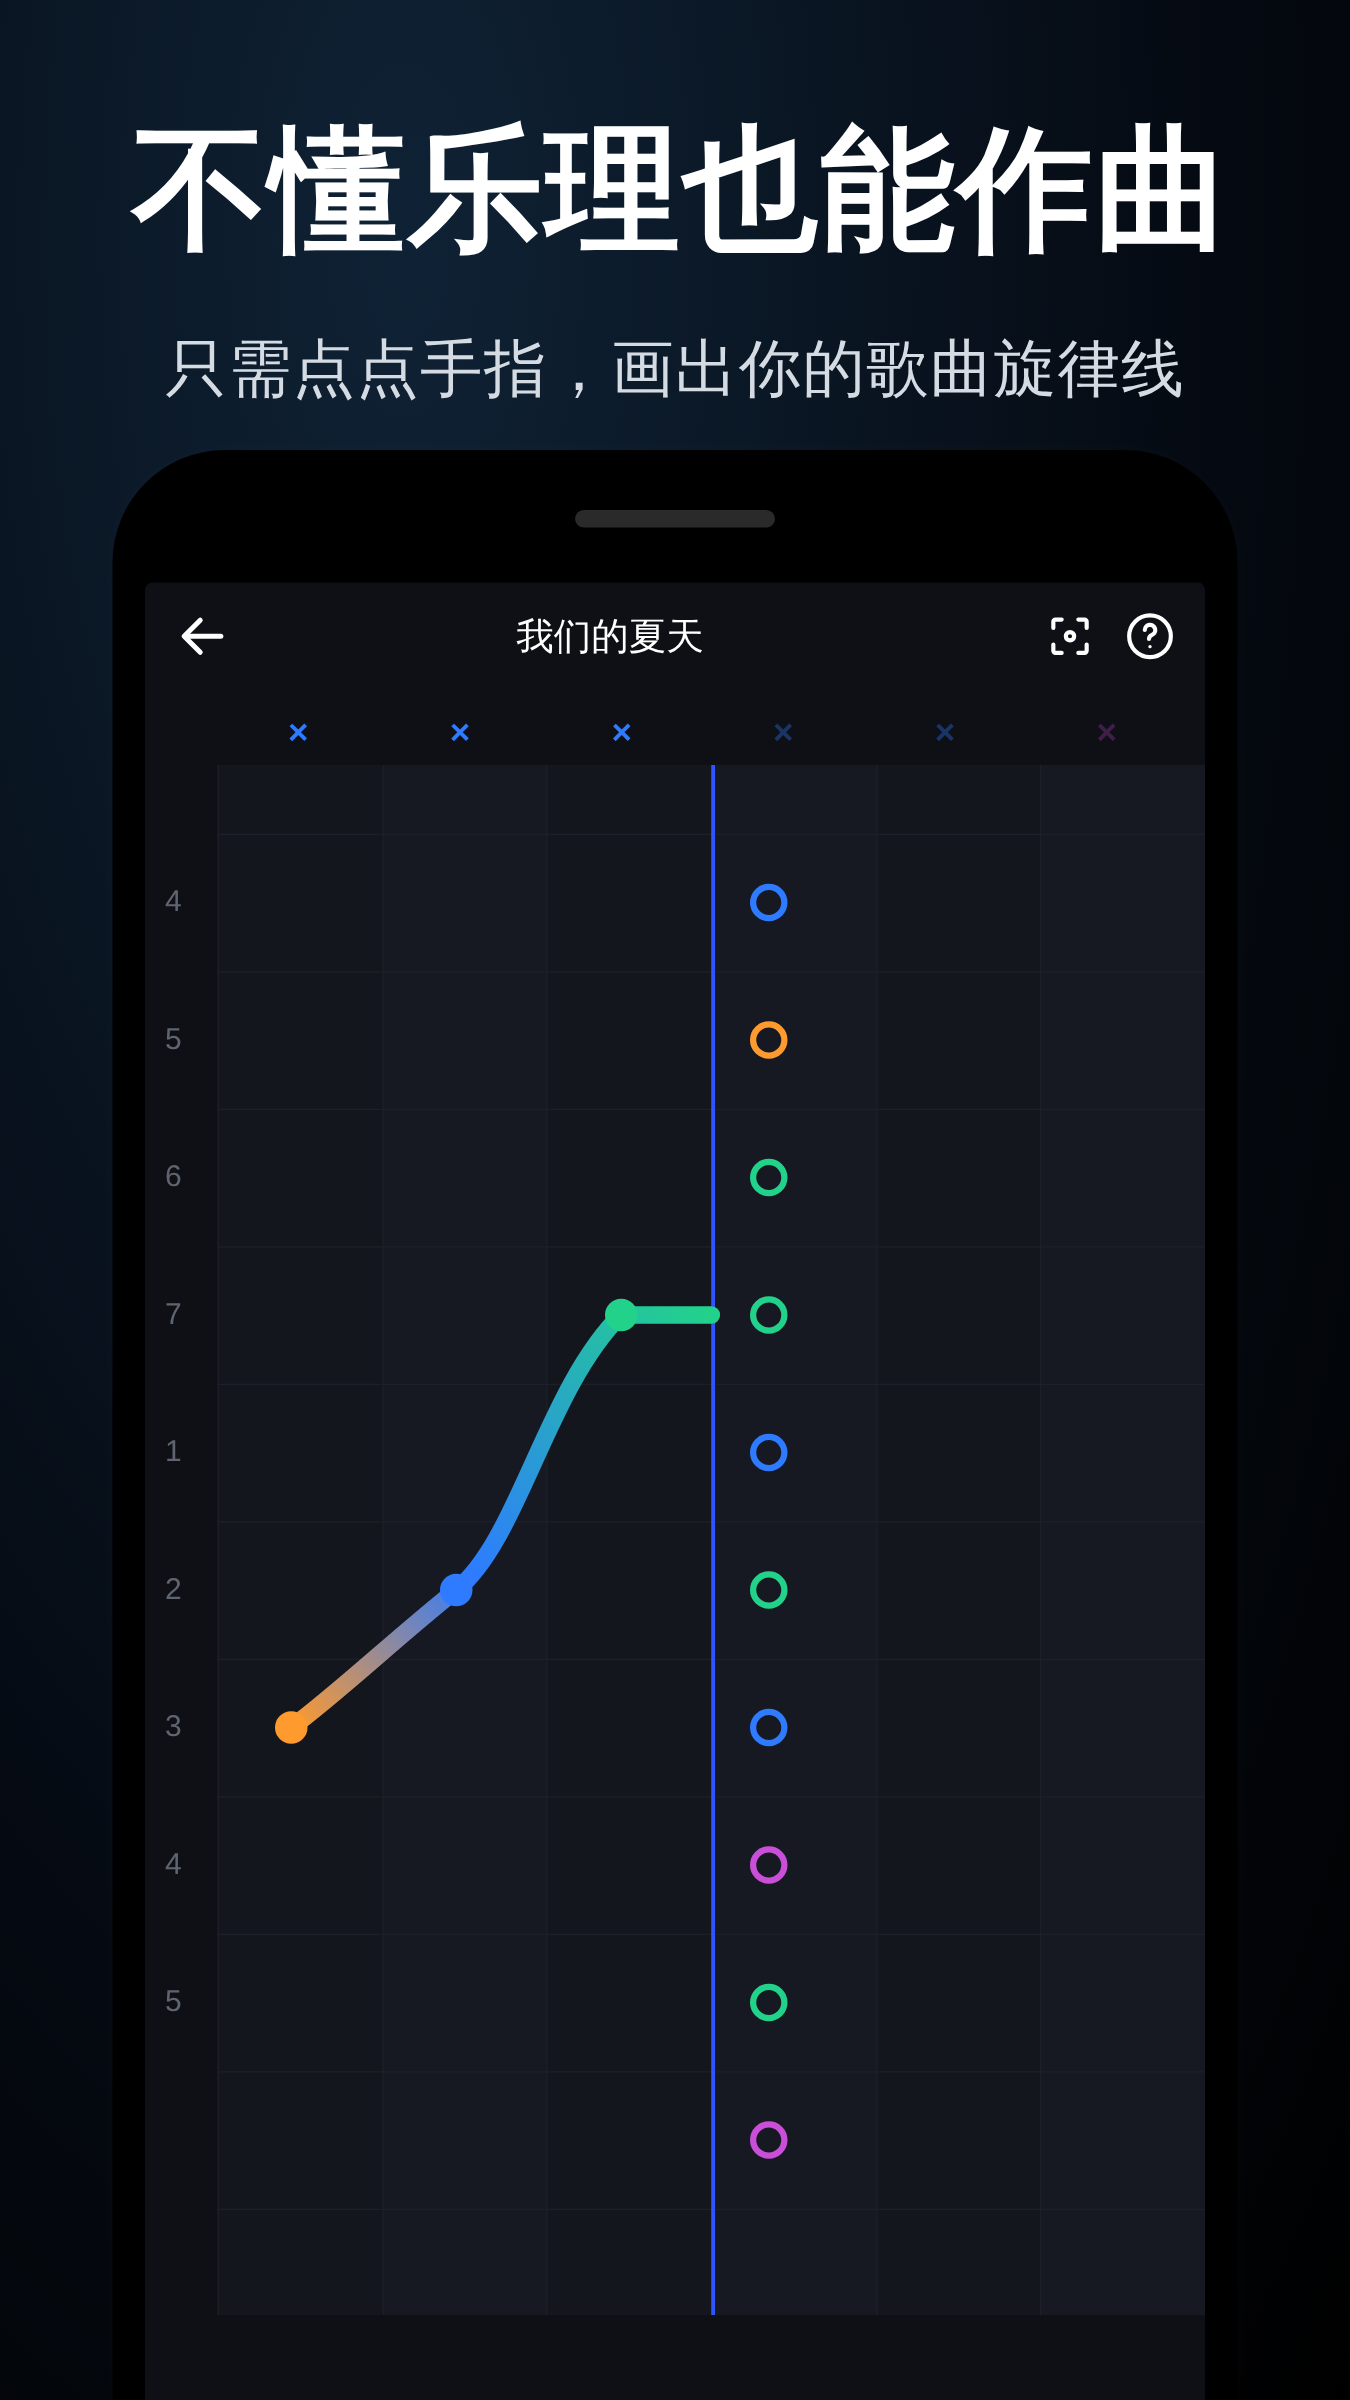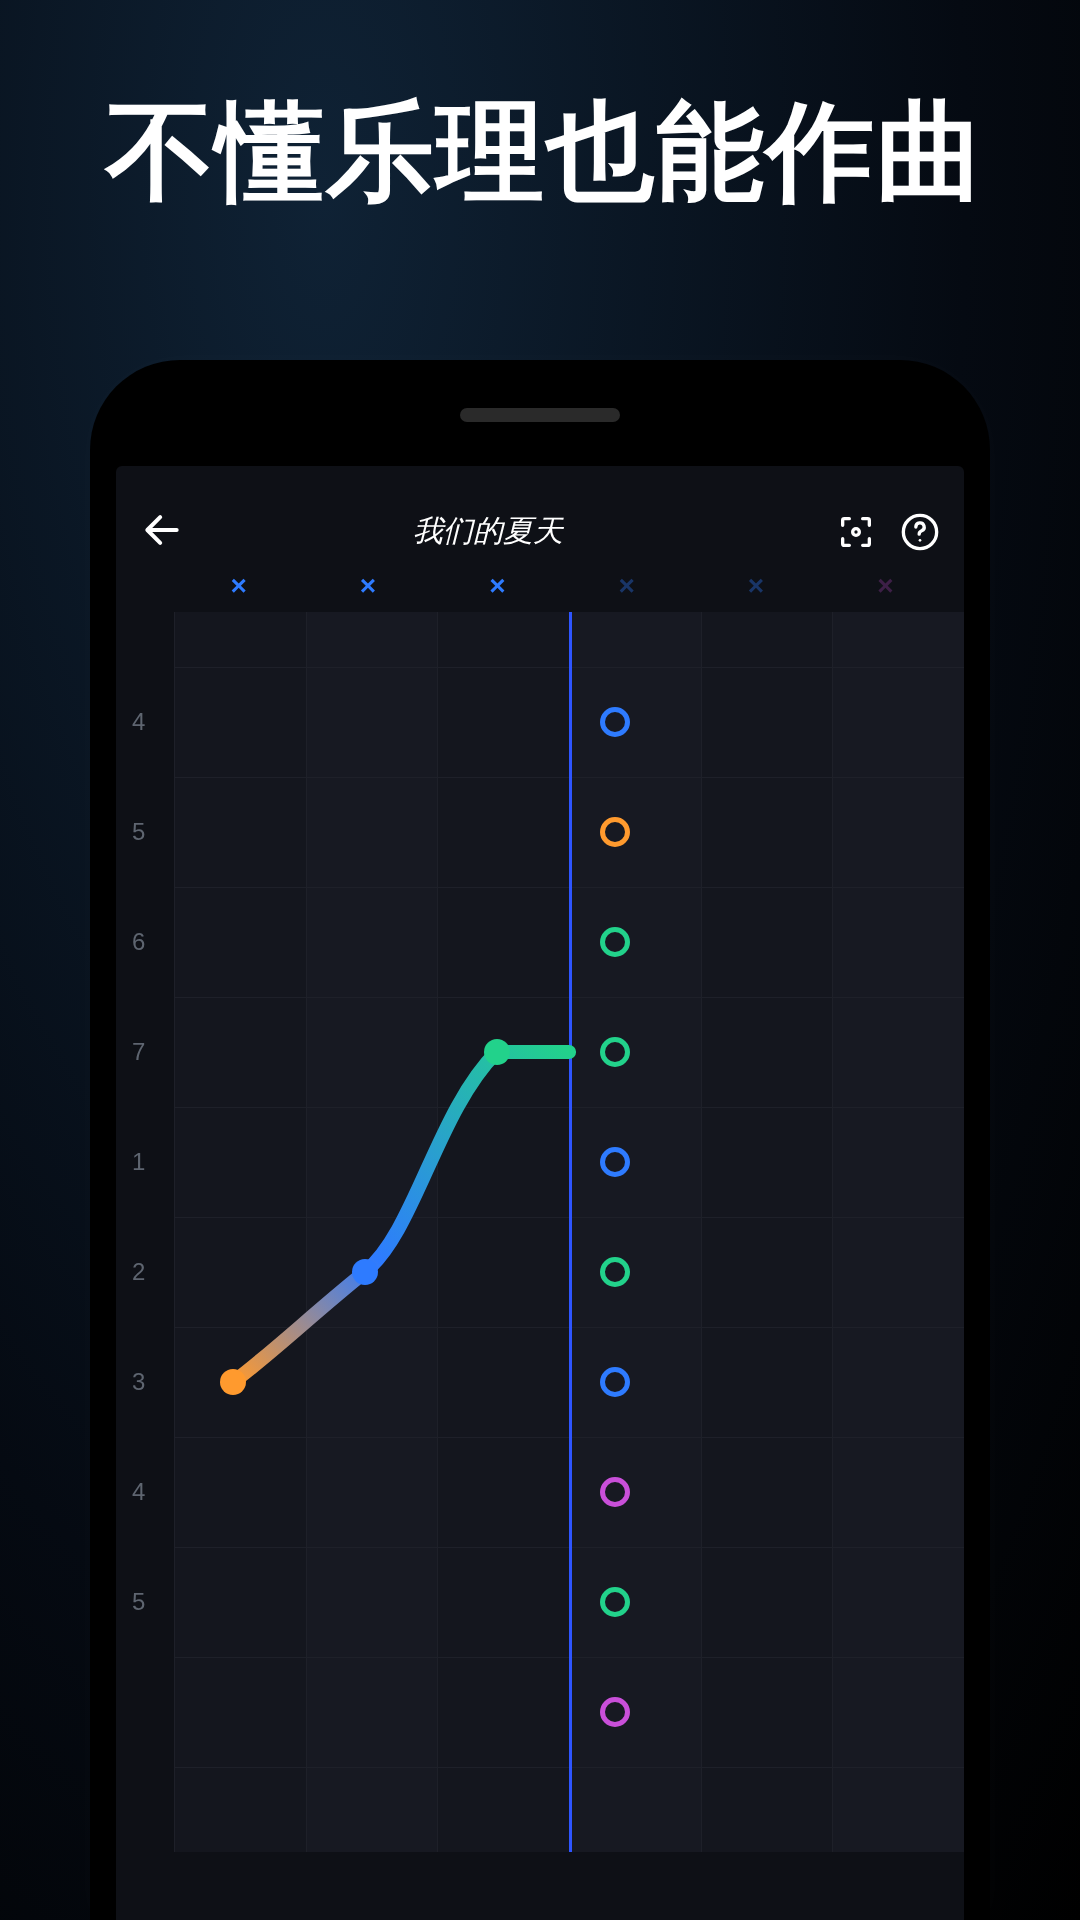--- a/index.html
+++ b/index.html
@@ -61,25 +61,24 @@
     height: 1460px;
     background: #0e1016;
     border-radius: 6px 6px 0 0;
     position: relative;
     overflow: hidden;
   }
 
   
   .hdr {
     display: flex;
-    align-items: flex-end;
+    align-items: center;
     height: 86px;
     padding: 0 24px;
     gap: 18px;
-    font-style: italic;
   }
   .hdr .back {
     width: 44px; height: 44px;
     display:flex; align-items:center; justify-content:center;
     color:#fff;
   }
   .hdr .title {
     flex:1;
     text-align:center;
     font-size: 30px;
@@ -180,20 +179,21 @@
     position:absolute;
     width:26px; height:26px; border-radius:50%;
     transform:translate(-50%,-50%);
   }
 </style>
 </head>
 <body>
 
 <div class="promo">
   <h1>不懂乐理也能作曲</h1>
+  <p>只需点点手指，画出你的歌曲旋律线</p>
 </div>
 
 <div class="phone-wrap">
   <div class="phone">
     <div class="speaker"></div>
     <div class="screen">
 
       <div class="hdr">
         <div class="back icn">
           <svg viewBox="0 0 24 24" fill="none" stroke="currentColor" stroke-width="2.2" stroke-linecap="round" stroke-linejoin="round">

